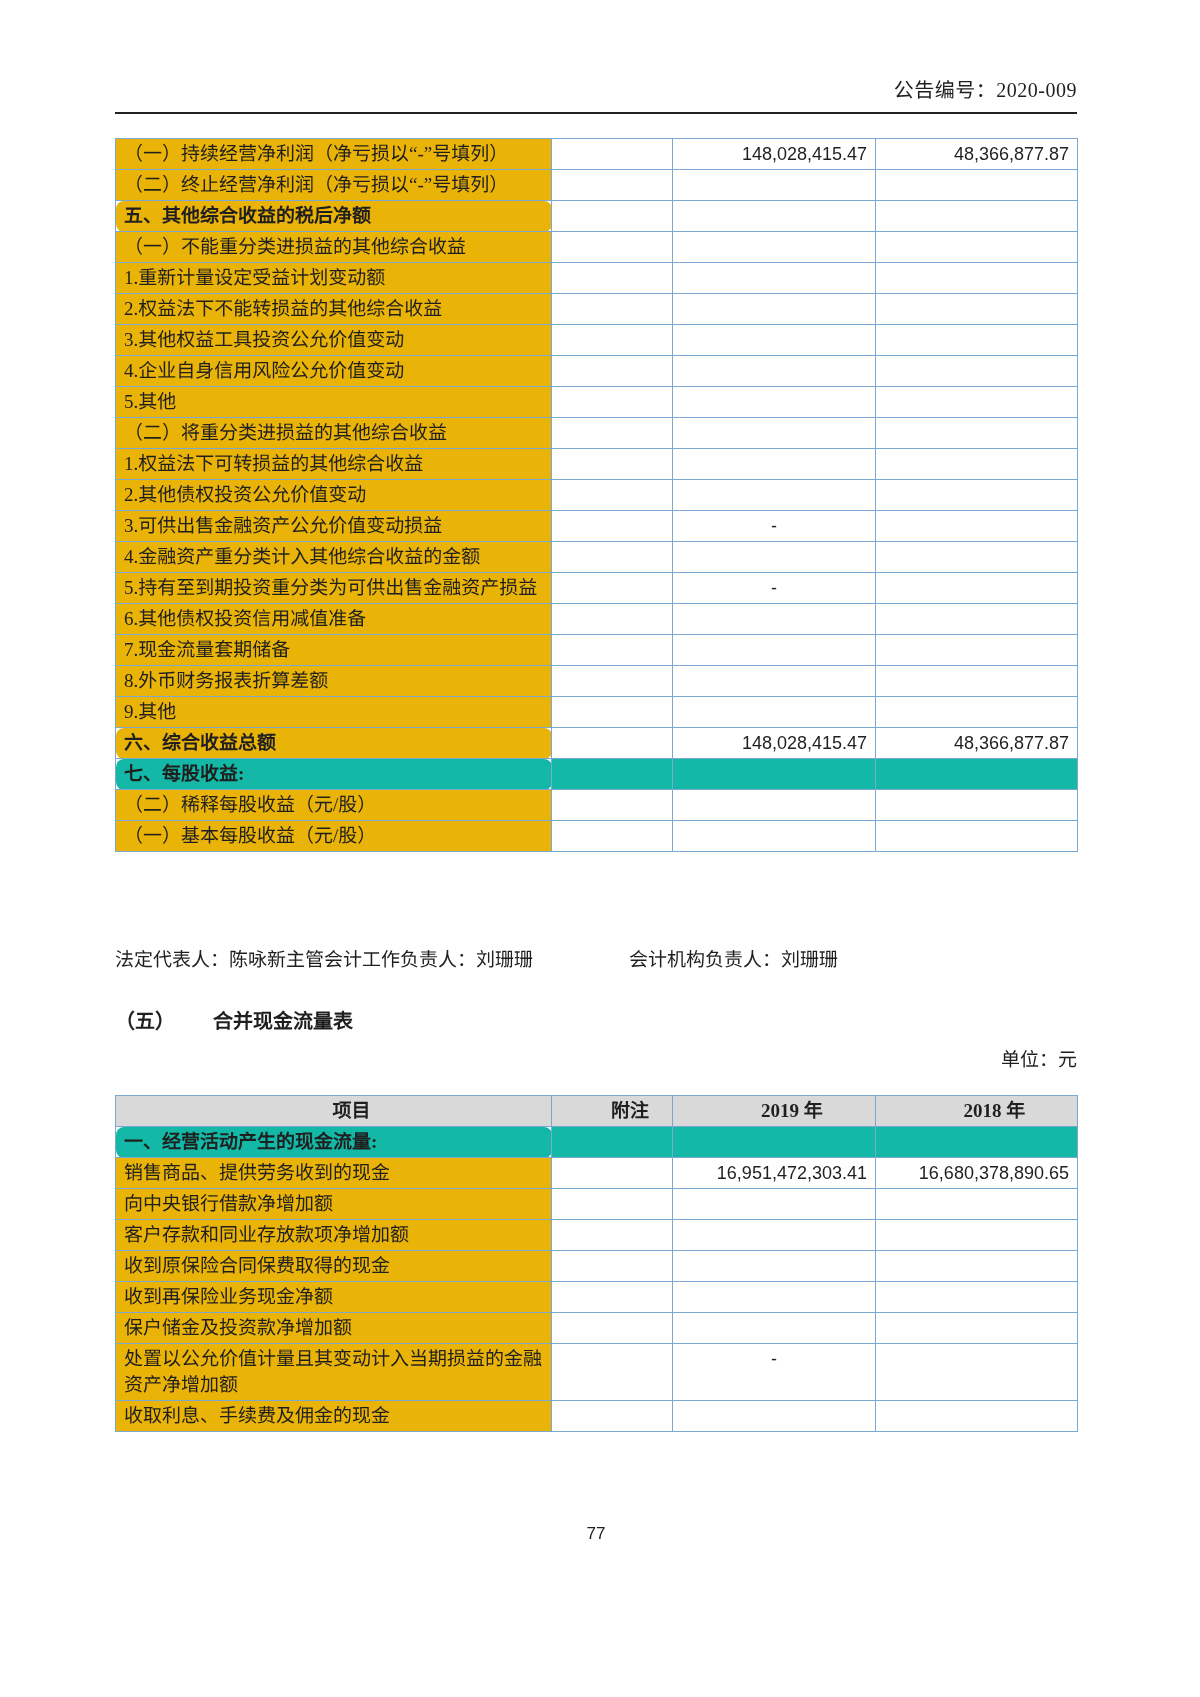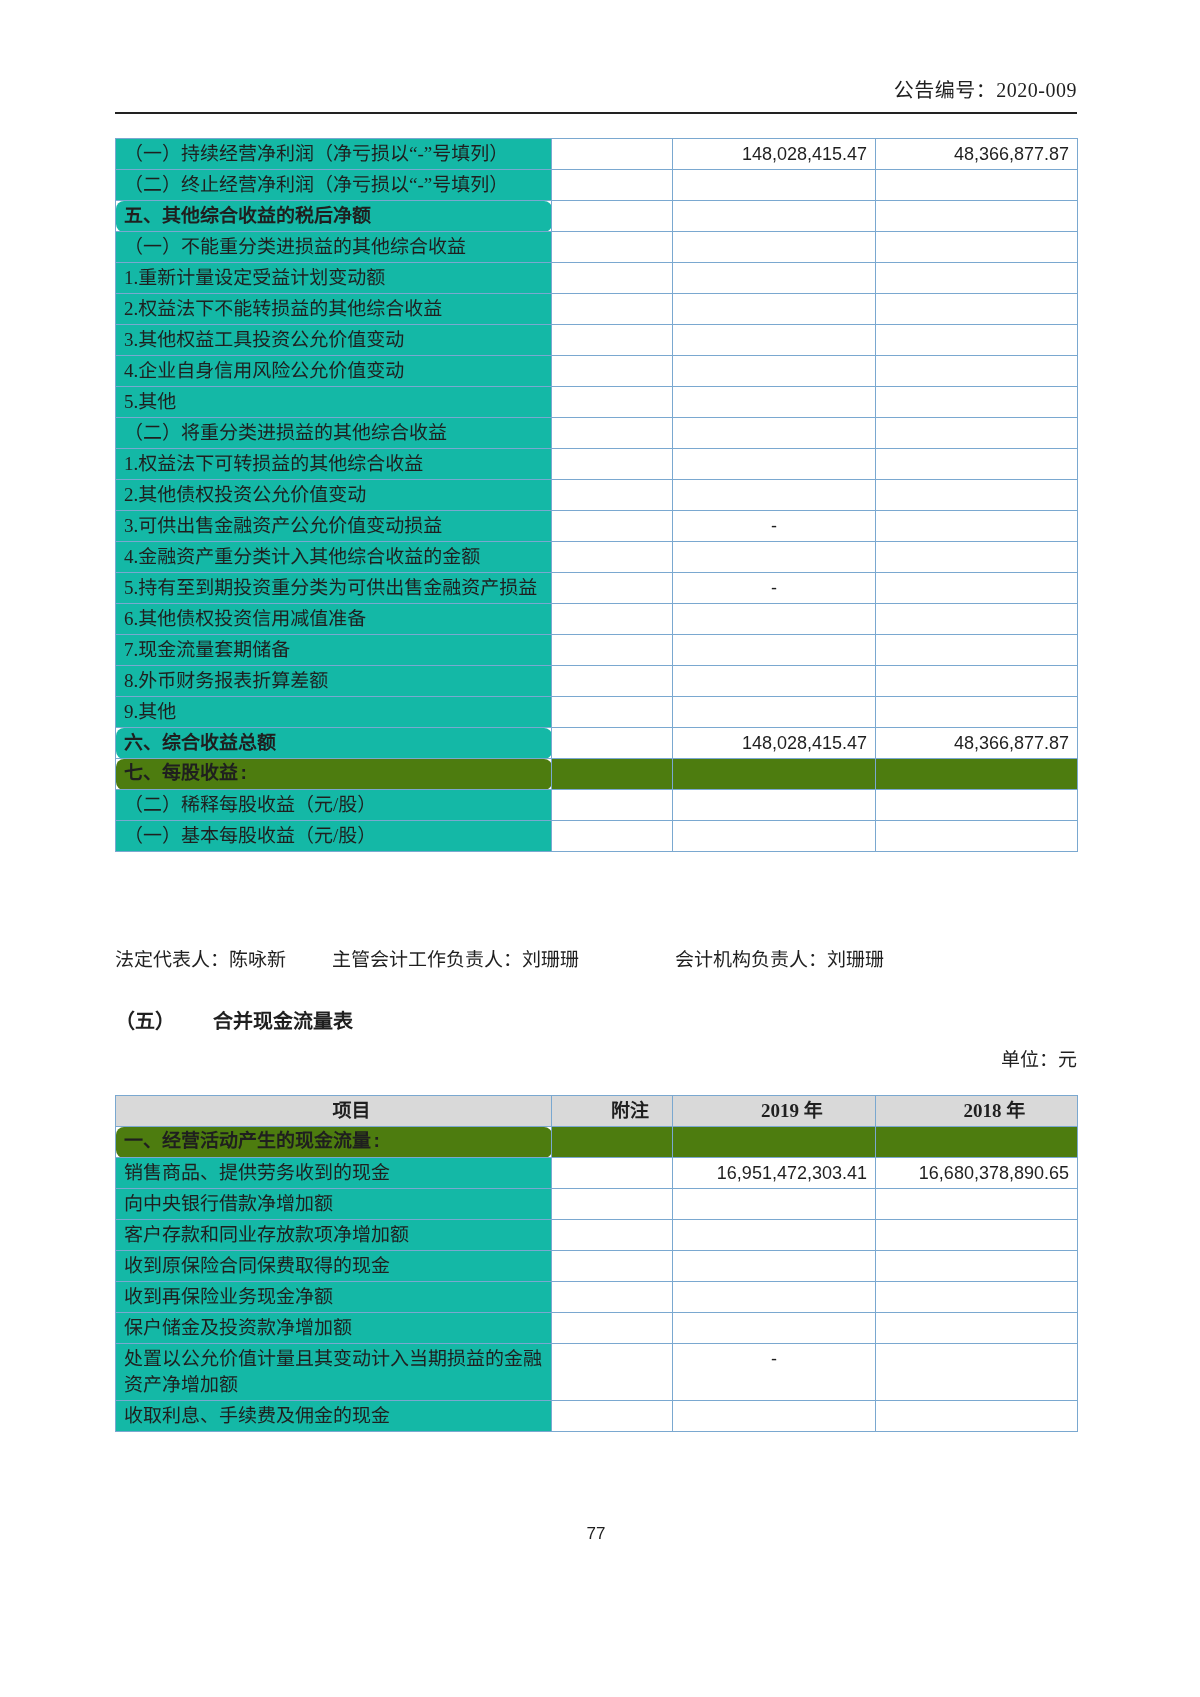--- a/index.html
+++ b/index.html
@@ -38,50 +38,50 @@
   .fin-table td, .fin-table th {
     border: 1.5px solid #7aa8d0;
     height: 30px;
     vertical-align: top;
     line-height: 26px;
     padding: 2px 8px;
     box-sizing: border-box;
     overflow: hidden;
   }
   .c-label {
-    background: #14b8a6;
+    background: #eab308;
     text-align: left;
     font-size: 19px;
     word-break: break-all;
   }
   .c-note { background: #ffffff; }
   .c-num {
     background: #ffffff;
     text-align: right;
     font-family: "Liberation Sans", sans-serif;
     font-size: 18px;
     padding-right: 10px;
   }
   .c-dash { text-align: center; padding-right: 8px; }
-  tr.gray-row td { background: #4d7c0f; font-family: Liberation Mono, monospace; }
+  tr.gray-row td { background: #14b8a6; }
   tr.bold-row .c-label { font-weight: bold; border-radius: 8px; }
   .fin-table thead th {
     background: #d9d9d9;
     text-align: center;
     font-weight: bold;
     font-size: 19px;
     font-family: "Liberation Serif", serif;
     padding-left: 44px;
   }
   .signatures {
     margin-top: 92px;
     font-size: 19px;
     white-space: nowrap;
   }
-  .signatures .sig2 { margin-left: 46px; }
+  .signatures .sig2 { }
   .signatures .sig3 { margin-left: 96px; text-align: right; }
   .section-title {
     margin-top: 34px;
     font-size: 20px;
     font-weight: bold;
   }
   .section-title .st-name { margin-left: 38px; }
   .unit {
     margin-top: 10px;
     text-align: right;

